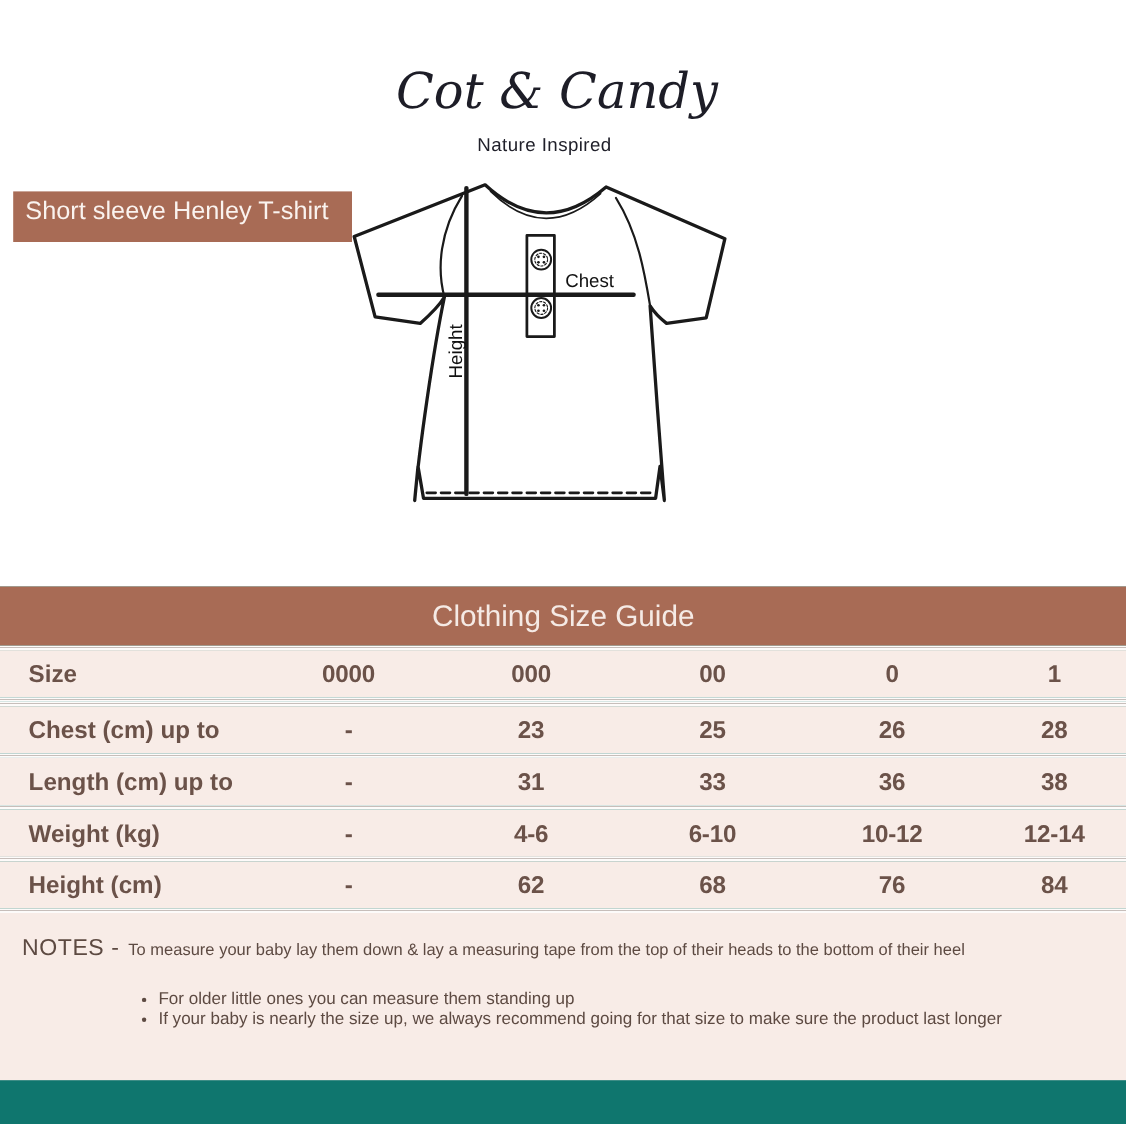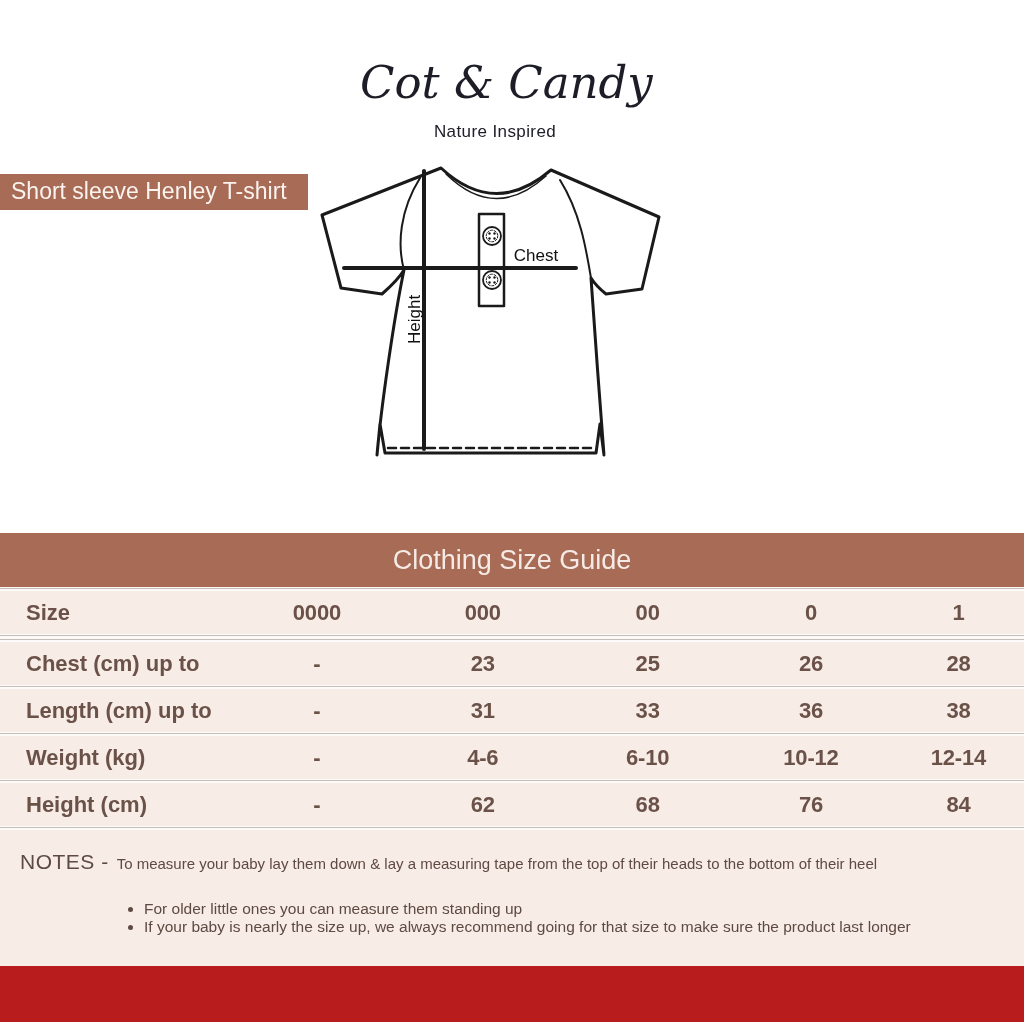--- a/index.html
+++ b/index.html
@@ -1,19 +1,19 @@
 <!DOCTYPE html>
 <html><head>
 <meta charset="utf-8">
 <style>
   html,body{margin:0;padding:0;}
   .page{
     position:relative;
     width:1024px;height:1022px;
-    background:#b91c1c;
+    background:#0f766e;
     font-family:"Liberation Sans", sans-serif;
     overflow:hidden;
   }
   
   .top{position:relative;height:533px;background:#ffffff;}
   .logo{position:absolute;left:360px;top:60px;width:270px;text-align:center;}
   .brand-script{
     font-family:"DejaVu Serif", serif;
     font-style:italic;
     font-size:45px;
@@ -21,22 +21,22 @@
     line-height:1.0;
     white-space:nowrap;
   }
   .brand-tagline{
     margin-top:17px;
     font-size:17px;
     letter-spacing:0.4px;
     color:#20202a;
   }
   .product-label{
-    position:absolute;left:0;top:174px;
-    width:308px;height:36px;
+    position:absolute;left:12px;top:174px;
+    width:308px;height:46px;
     background:#a86b55;
     color:#faf3ef;
     font-size:23px;
     line-height:34px;
     padding-left:11px;
     box-sizing:border-box;
     white-space:nowrap;
     overflow:hidden;
   }
   .tshirt{position:absolute;left:308px;top:148px;}
@@ -58,21 +58,21 @@
     display:grid;
     grid-template-columns:22.9% 16.1% 16.3% 15.9% 16% 12.8%;
     align-items:center;
     color:#6b5249;
     font-weight:bold;
   }
   .cell{font-size:22px;text-align:center;letter-spacing:-0.2px;}
   .cell.rlabel{text-align:left;padding-left:26px;letter-spacing:0;}
   
   .notes{
-    height:136px;
+    height:152px;
     background:#f8ece7;
     color:#5d4a42;
     padding:20px 18px 0 20px;
     box-sizing:border-box;
   }
   .notes-line1{display:flex;align-items:baseline;gap:8px;}
   .notes-heading{font-size:21px;letter-spacing:0.5px;white-space:nowrap;}
   .notes-intro{font-size:15px;font-weight:normal;white-space:nowrap;}
   .notes ul{margin:26px 0 0 0;padding-left:124px;}
   .notes li{font-size:15.5px;}

